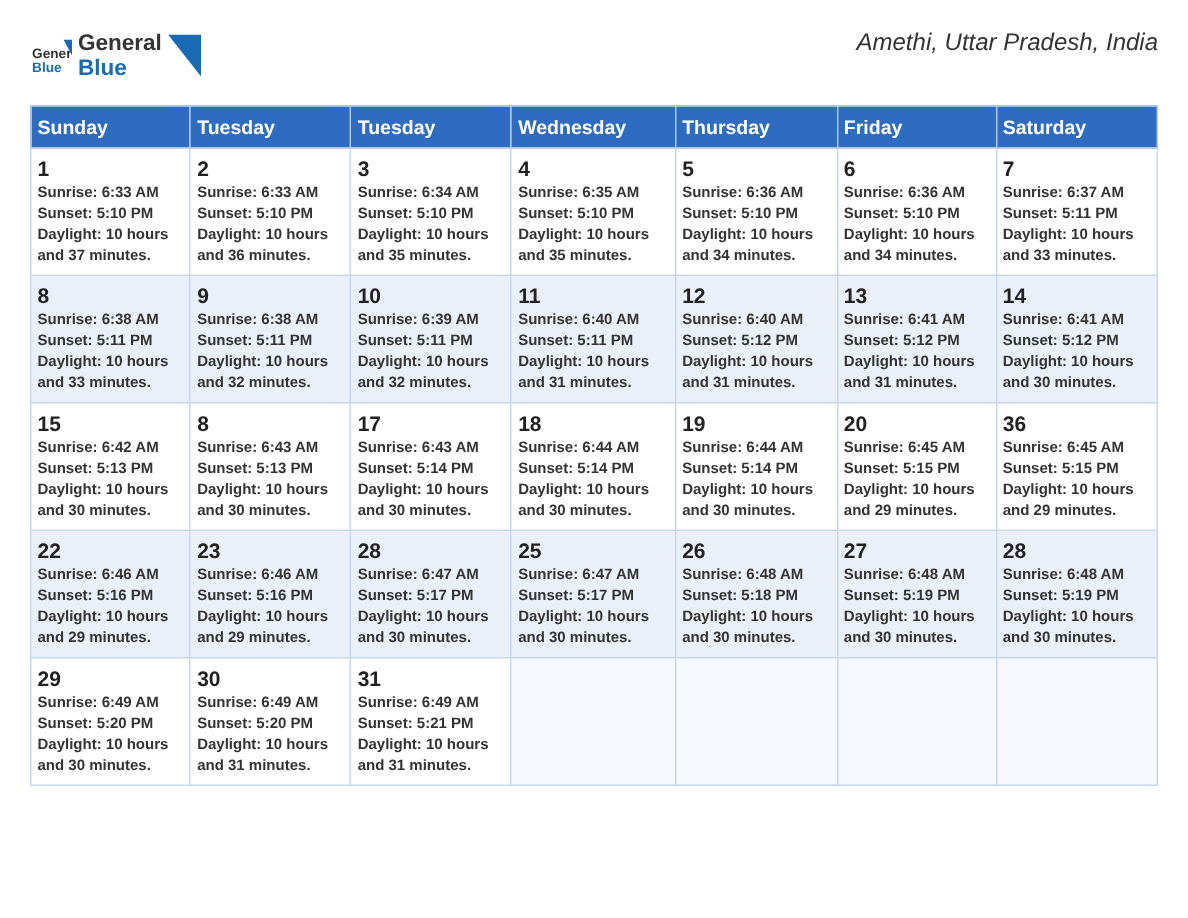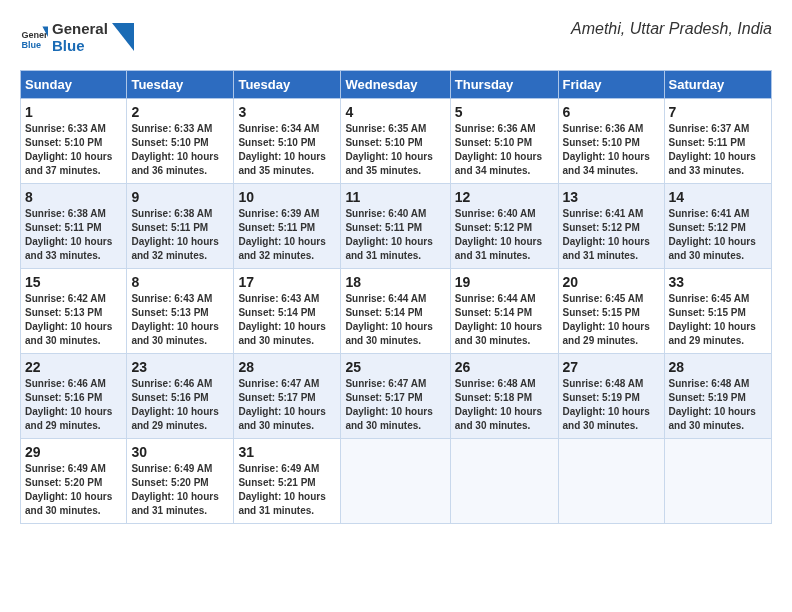--- a/index.html
+++ b/index.html
@@ -200,21 +200,21 @@
       </td>
         <td>
         <span class="day-num">19</span>
         <span class="day-info">Sunrise: 6:44 AM<br>Sunset: 5:14 PM<br>Daylight: 10 hours<br>and 30 minutes.</span>
       </td>
         <td>
         <span class="day-num">20</span>
         <span class="day-info">Sunrise: 6:45 AM<br>Sunset: 5:15 PM<br>Daylight: 10 hours<br>and 29 minutes.</span>
       </td>
         <td>
-        <span class="day-num">33</span>
+        <span class="day-num">36</span>
         <span class="day-info">Sunrise: 6:45 AM<br>Sunset: 5:15 PM<br>Daylight: 10 hours<br>and 29 minutes.</span>
       </td>
       </tr>
       <tr>
         <td>
         <span class="day-num">22</span>
         <span class="day-info">Sunrise: 6:46 AM<br>Sunset: 5:16 PM<br>Daylight: 10 hours<br>and 29 minutes.</span>
       </td>
         <td>
         <span class="day-num">23</span>

